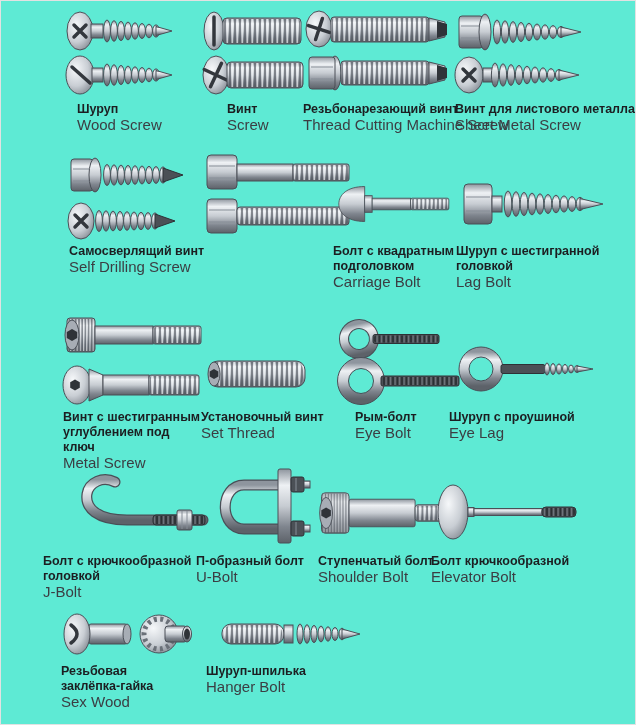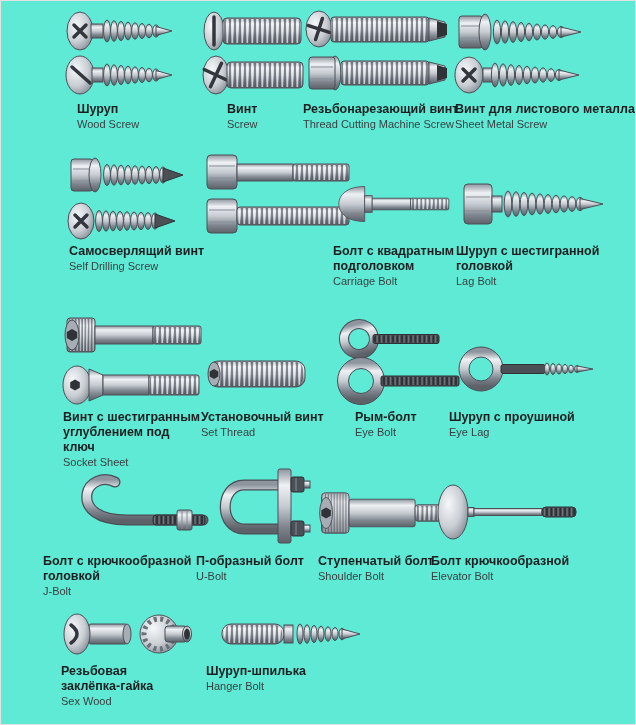--- a/index.html
+++ b/index.html
@@ -3,21 +3,21 @@
 <meta charset="utf-8">
 <style>
   html,body{margin:0;padding:0;background:#f4f4f4;}
   .page{position:relative;width:636px;height:725px;margin:0 auto;background:#5eead4;
         border:1px solid #e2e2e2;box-sizing:border-box;overflow:hidden;
         font-family:"Liberation Sans","DejaVu Sans",sans-serif;}
   .cell{position:absolute;margin:0;}
   .art{display:flex;align-items:center;}
   .cap{margin-top:5px;}
   .ru{font-weight:bold;font-size:12.5px;line-height:15px;color:#1c1e21;}
-  .en{font-size:11px;line-height:15px;color:#3b3e43;}
+  .en{font-size:15px;line-height:15px;color:#3b3e43;}
   .nw .ru,.nw .en{white-space:nowrap;}
   
   svg{overflow:visible;}
   .m {fill:url(#gm);stroke:#4a4f57;stroke-width:1;}
   .mr{fill:url(#gr);stroke:#4a4f57;stroke-width:1;}
   .t {fill:url(#thr);stroke:none;}
   .k {fill:url(#knl);stroke:none;}
   .dk{fill:#4b5056;stroke:#2e3136;stroke-width:1;}
   .dt{fill:url(#thrd);stroke:none;}
   .hx{fill:#2f3338;stroke:none;}
@@ -282,21 +282,21 @@
         <ellipse class="mr" cx="18" cy="72" rx="14" ry="19"></ellipse>
         <polygon class="hx" points="16,66.5 20.8,69.3 20.8,74.8 16,77.5 11.2,74.8 11.2,69.3"></polygon>
         <polygon class="m" points="30,56 44,62 44,82 30,88"></polygon>
         <rect class="m" x="44" y="62" width="46" height="20"></rect>
         <rect class="m" x="90" y="62" width="50" height="20" rx="2"></rect>
           <rect class="t" x="91" y="63" width="48" height="18" rx="2"></rect>
       </svg>
     </div>
     <figcaption class="cap" style="padding-left:4px;width:140px">
       <div class="ru">Винт с шестигранным углублением под ключ</div>
-      <div class="en">Socket Sheet</div>
+      <div class="en">Metal Screw</div>
     </figcaption>
   </figure>
 
   <figure class="cell nw" style="left:200px;top:312px;width:155px">
     <div class="art" style="height:92px">
       <svg width="112" height="40" viewBox="0 0 112 40" style="margin-top:30px">
         <rect class="m" x="8" y="7" width="96" height="26" rx="9"></rect>
           <rect class="t" x="10" y="8" width="92" height="24" rx="8"></rect>
         <ellipse class="face" cx="13" cy="20" rx="6" ry="12"></ellipse>
         <polygon class="hx" points="13,15 17.3,17.5 17.3,22.5 13,25 8.7,22.5 8.7,17.5"></polygon>

